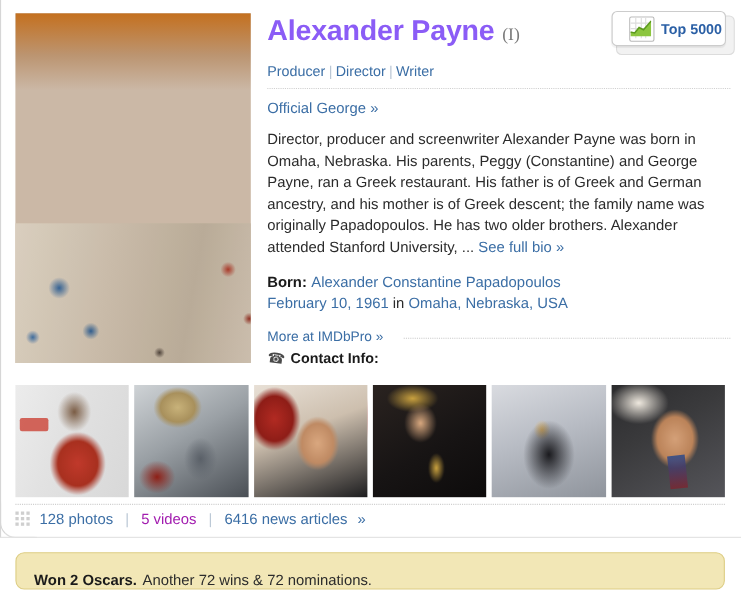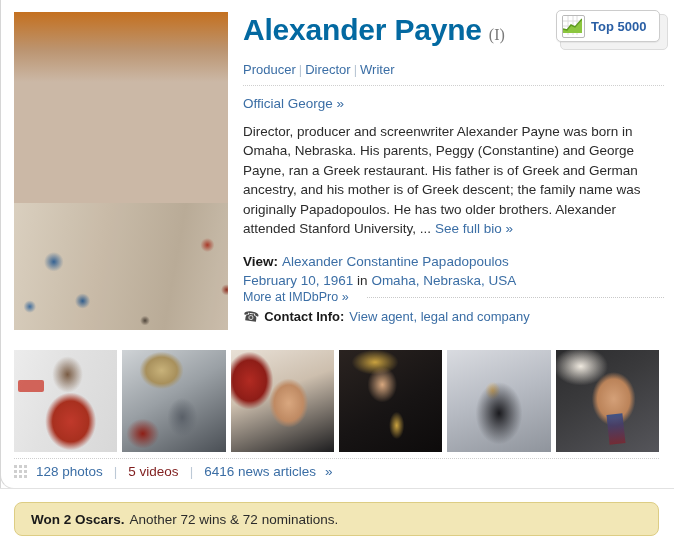--- a/index.html
+++ b/index.html
@@ -101,23 +101,23 @@
     top: 14px;
     right: 10px;
   }
 
   .name-row {
     display: flex;
     align-items: baseline;
     gap: 7px;
   }
   .person-name {
-    font-size: 30px;
+    font-size: 26px;
     font-weight: bold;
-    color: #0369a1;
+    color: #8b5cf6;
     letter-spacing: -0.2px;
     line-height: 1.05;
   }
   .name-suffix {
     font-family: "Liberation Serif", serif;
     font-size: 16px;
     color: #7a7a7a;
   }
 
   .jobs {
@@ -158,20 +158,21 @@
     max-width: 408px;
   }
   .born-label {
     color: #1a1a1a;
     font-weight: bold;
     margin-right: 4px;
   }
   .born-in { color: #2b2b2b; }
 
   .pro-row {
+    margin-top: 14px;
     display: flex;
     align-items: center;
     gap: 18px;
   }
   .pro-link {
     font-size: 12.5px;
     color: #3b6ea5;
     white-space: nowrap;
   }
   .pro-dots {
@@ -220,21 +221,21 @@
     position: absolute;
     left: 0; top: 0;
     width: 104px;
     height: 32px;
     background: #ffffff;
     border: 1px solid #cccccc;
     border-radius: 5px;
     display: flex;
     align-items: center;
     gap: 6px;
-    padding-left: 5px;
+    padding-left: 15px;
     box-sizing: border-box;
     box-shadow: 0 1px 1px rgba(0,0,0,0.06);
   }
   .badge-chart {
     width: 21px;
     height: 21px;
     border: 1px solid #b9b9b9;
     border-radius: 2px;
     background: #ffffff;
     position: relative;
@@ -363,21 +364,21 @@
     position: absolute;
     left: 14px;
     top: 502px;
     width: 645px;
     height: 34px;
     background: #f2e7b6;
     border: 1px solid #ddcd84;
     border-radius: 8px;
     box-sizing: border-box;
     display: flex;
-    align-items: center;
+    align-items: flex-end;
     padding-left: 16px;
     font-size: 13.5px;
     color: #2b2b2b;
   }
   .awards-won {
     font-weight: bold;
     color: #1a1a1a;
     margin-right: 5px;
   }
   .awards-more {
@@ -440,38 +441,37 @@
         <span>Official George</span>
         <span class="chev">»</span>
       </div>
 
       <div class="bio">
         <span>Director, producer and screenwriter Alexander Payne was born in Omaha, Nebraska. His parents, Peggy (Constantine) and George Payne, ran a Greek restaurant. His father is of Greek and German ancestry, and his mother is of Greek descent; the family name was originally Papadopoulos. He has two older brothers. Alexander attended Stanford University, ...</span>
         <span class="more-link">See full bio »</span>
       </div>
 
       <div class="born-block">
-        <span class="born-label">View:</span><span>Alexander Constantine Papadopoulos</span><br>
+        <span class="born-label">Born:</span><span>Alexander Constantine Papadopoulos</span><br>
         <span>February 10, 1961</span>
         <span class="born-in">in</span>
         <span>Omaha, Nebraska, USA</span>
       </div>
 
       <div class="pro-row">
         <span class="pro-link">
           <span>More at IMDbPro</span>
           <span>»</span>
         </span>
         <span class="pro-dots"></span>
       </div>
 
       <div class="contact-row">
         <span class="phone-icon">☎</span>
         <span class="contact-label">Contact Info:</span>
-        <span class="contact-value">View agent, legal and company</span>
       </div>
 
     </div>
   </div>
 
   <div class="thumb-strip">
     <div class="thumb t1"></div>
     <div class="thumb t2"></div>
     <div class="thumb t3"></div>
     <div class="thumb t4"></div>
@@ -488,21 +488,21 @@
         <i></i>
         <i></i>
         <i></i>
         <i></i>
         <i></i>
         <i></i>
         <i></i>
     </span>
     <a href="#" style="color:#3b6ea5;text-decoration:none">128 photos</a>
     <span class="sep">|</span>
-    <a href="#" style="color:#7f1d1d;text-decoration:none">5 videos</a>
+    <a href="#" style="color:#a21caf;text-decoration:none">5 videos</a>
     <span class="sep">|</span>
     <a href="#" style="color:#3b6ea5;text-decoration:none">6416 news articles</a>
     <span>»</span>
   </div>
 
   <div class="card-border-bottom"></div>
 
   <div class="awards">
     <span class="awards-won">Won 2 Oscars.</span>
     <span>Another 72 wins &amp; 72 nominations.</span>

